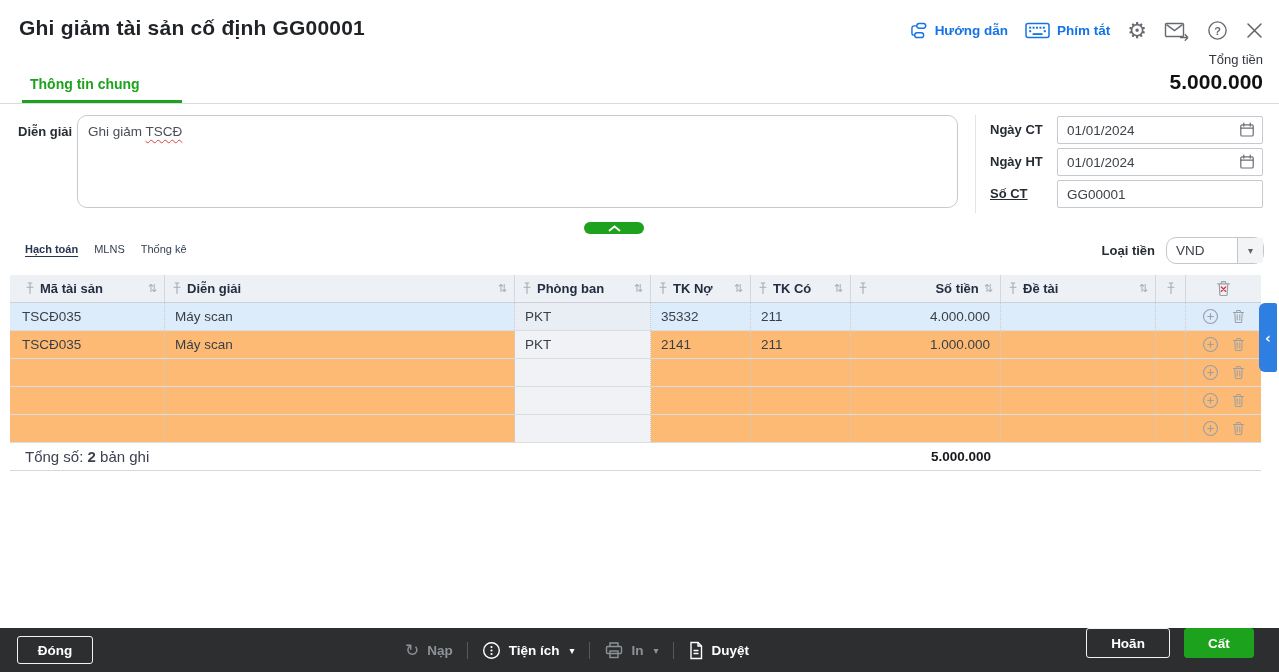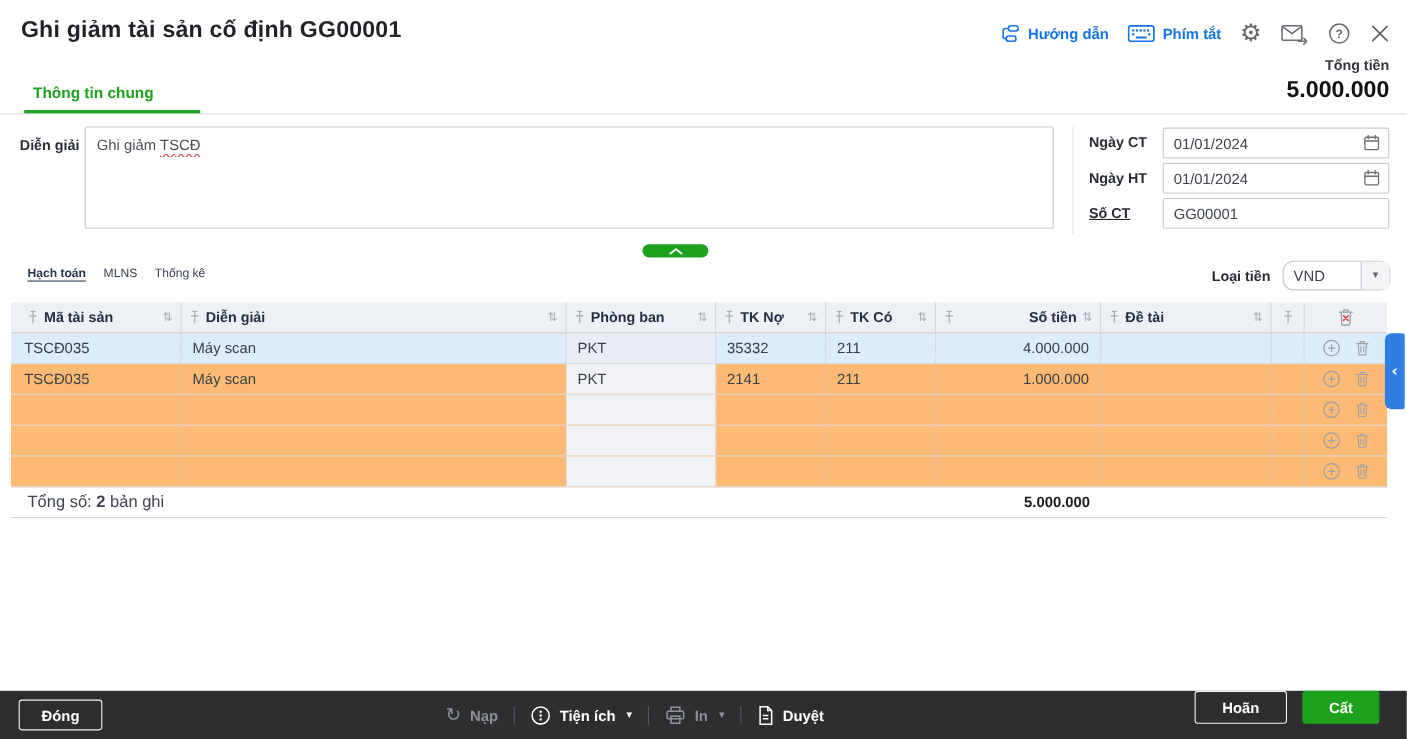--- a/index.html
+++ b/index.html
@@ -11,29 +11,29 @@
   }
   svg { display:block; }
   .defs { position:absolute; width:0; height:0; overflow:hidden; }
 
   
   .header { position:absolute; top:0; left:0; right:0; height:104px; border-bottom:1px solid #d9dde3; background:#fff; }
   .page-title { position:absolute; left:19px; top:16px; font-size:21px; font-weight:700; color:#1f2226; letter-spacing:.2px; }
   .top-actions { position:absolute; right:15px; top:18px; display:flex; align-items:center; gap:17px; }
   .toplink { display:flex; align-items:center; gap:7px; color:#1473e6; font-size:13.5px; font-weight:700; cursor:pointer; }
   .ticon { color:#666a70; cursor:pointer; display:flex; align-items:center; }
-  .total-caption { position:absolute; right:16px; top:52px; font-size:13px; color:#33373d;font-weight:bold; }
+  .total-caption { position:absolute; right:16px; top:52px; font-size:13px; color:#33373d; }
   .total-value { position:absolute; right:16px; top:70px; font-size:21px; font-weight:700; color:#111; }
   .main-tab { position:absolute; left:22px; bottom:0; padding:0 42px 8px 8px; color:#1da21d; font-weight:700; font-size:14px; border-bottom:3px solid #1da21d; cursor:pointer; }
 
   
   .form { position:absolute; top:105px; left:0; right:0; height:122px; background:#fff; }
   .lbl { font-weight:700; color:#272c33; font-size:13px; }
   .desc-label { position:absolute; left:18px; top:19px; }
-  .desc-box { position:absolute; left:77px; top:10px; width:881px; height:93px; border:1px solid #c6cacf; border-radius:2px; background:#fff; padding:8px 10px; font-size:13.5px; color:#4a4f57; cursor:text; }
+  .desc-box { position:absolute; left:77px; top:10px; width:881px; height:93px; border:1px solid #c6cacf; border-radius:10px; background:#fff; padding:8px 10px; font-size:13.5px; color:#4a4f57; cursor:text; }
   .squiggle { text-decoration:underline; text-decoration-style:wavy; text-decoration-color:#e04040; text-decoration-thickness:1px; text-underline-offset:3px; }
   .v-divider { position:absolute; left:975px; top:10px; height:98px; width:1px; background:#e2e5e9; }
   .f-label { position:absolute; left:990px; width:62px; line-height:28px; }
   .f-input { position:absolute; left:1057px; width:206px; height:28px; border:1px solid #c6cacf; border-radius:2px; background:#fff; display:flex; align-items:center; padding-left:9px; font-size:13.5px; color:#3c434b; cursor:text; }
   .f-input .cal { position:absolute; right:7px; color:#6a6e74; }
   .collapse-pill { position:absolute; left:584px; top:222px; width:60px; height:12px; background:#1da21d; border-radius:6px; display:flex; align-items:center; justify-content:center; cursor:pointer; }
 
   
   .sub-tabs { position:absolute; left:25px; top:243px; display:flex; gap:16px; font-size:11px; color:#333e52; }
   .sub-tab { cursor:pointer; }

